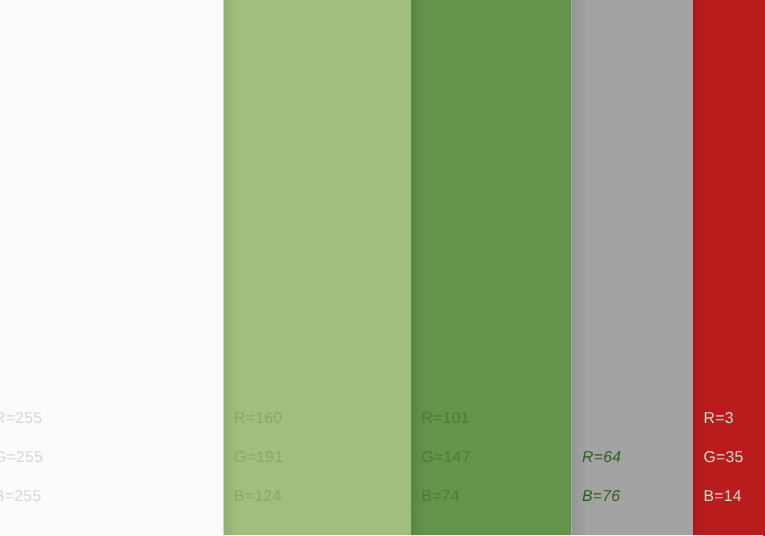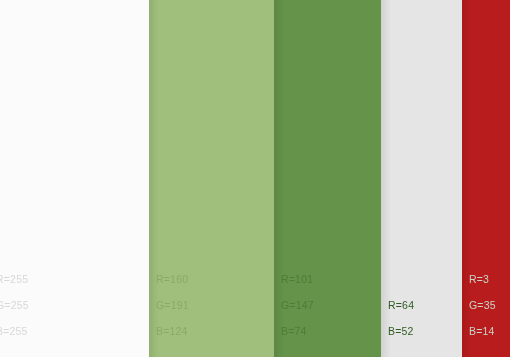--- a/index.html
+++ b/index.html
@@ -75,25 +75,25 @@
 
   <div class="swatch" style="left:274px; width:107px; background:#65934a;">
     <div class="edge-shade"></div>
     <div class="labels">
       <div class="line" style="color:#4e7c36;">R=101</div>
       <div class="line" style="color:#4e7c36;">G=147</div>
       <div class="line" style="color:#4e7c36;">B=74</div>
     </div>
   </div>
 
-  <div class="swatch" style="left:381px; width:81px; background:#e5e5e5;">
+  <div class="swatch" style="left:381px; width:81px; background:#a3a3a3;font-style:italic;">
     <div class="edge-shade"></div>
     <div class="labels">
       <div class="line" style="color:#2c5c22;">R=64</div>
-      <div class="line" style="color:#2c5c22;">B=52</div>
+      <div class="line" style="color:#2c5c22;">B=76</div>
     </div>
   </div>
 
   <div class="swatch" style="left:462px; width:70px; background:#b91c1c;">
     <div class="edge-shade"></div>
     <div class="labels">
       <div class="line" style="color:#c9d6cb;">R=3</div>
       <div class="line" style="color:#c9d6cb;">G=35</div>
       <div class="line" style="color:#c9d6cb;">B=14</div>
     </div>

